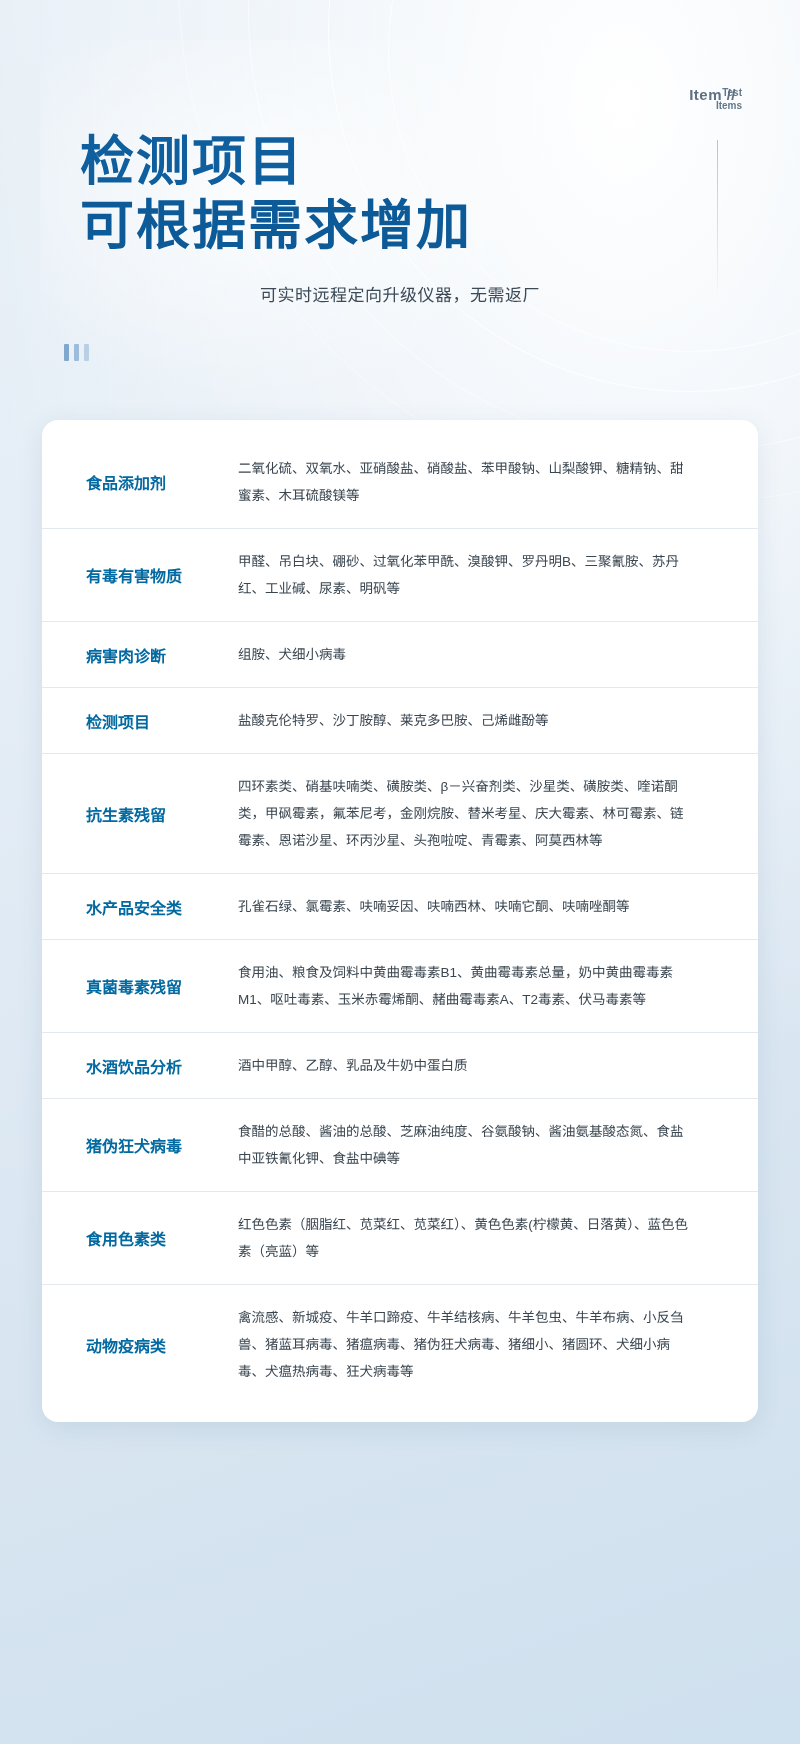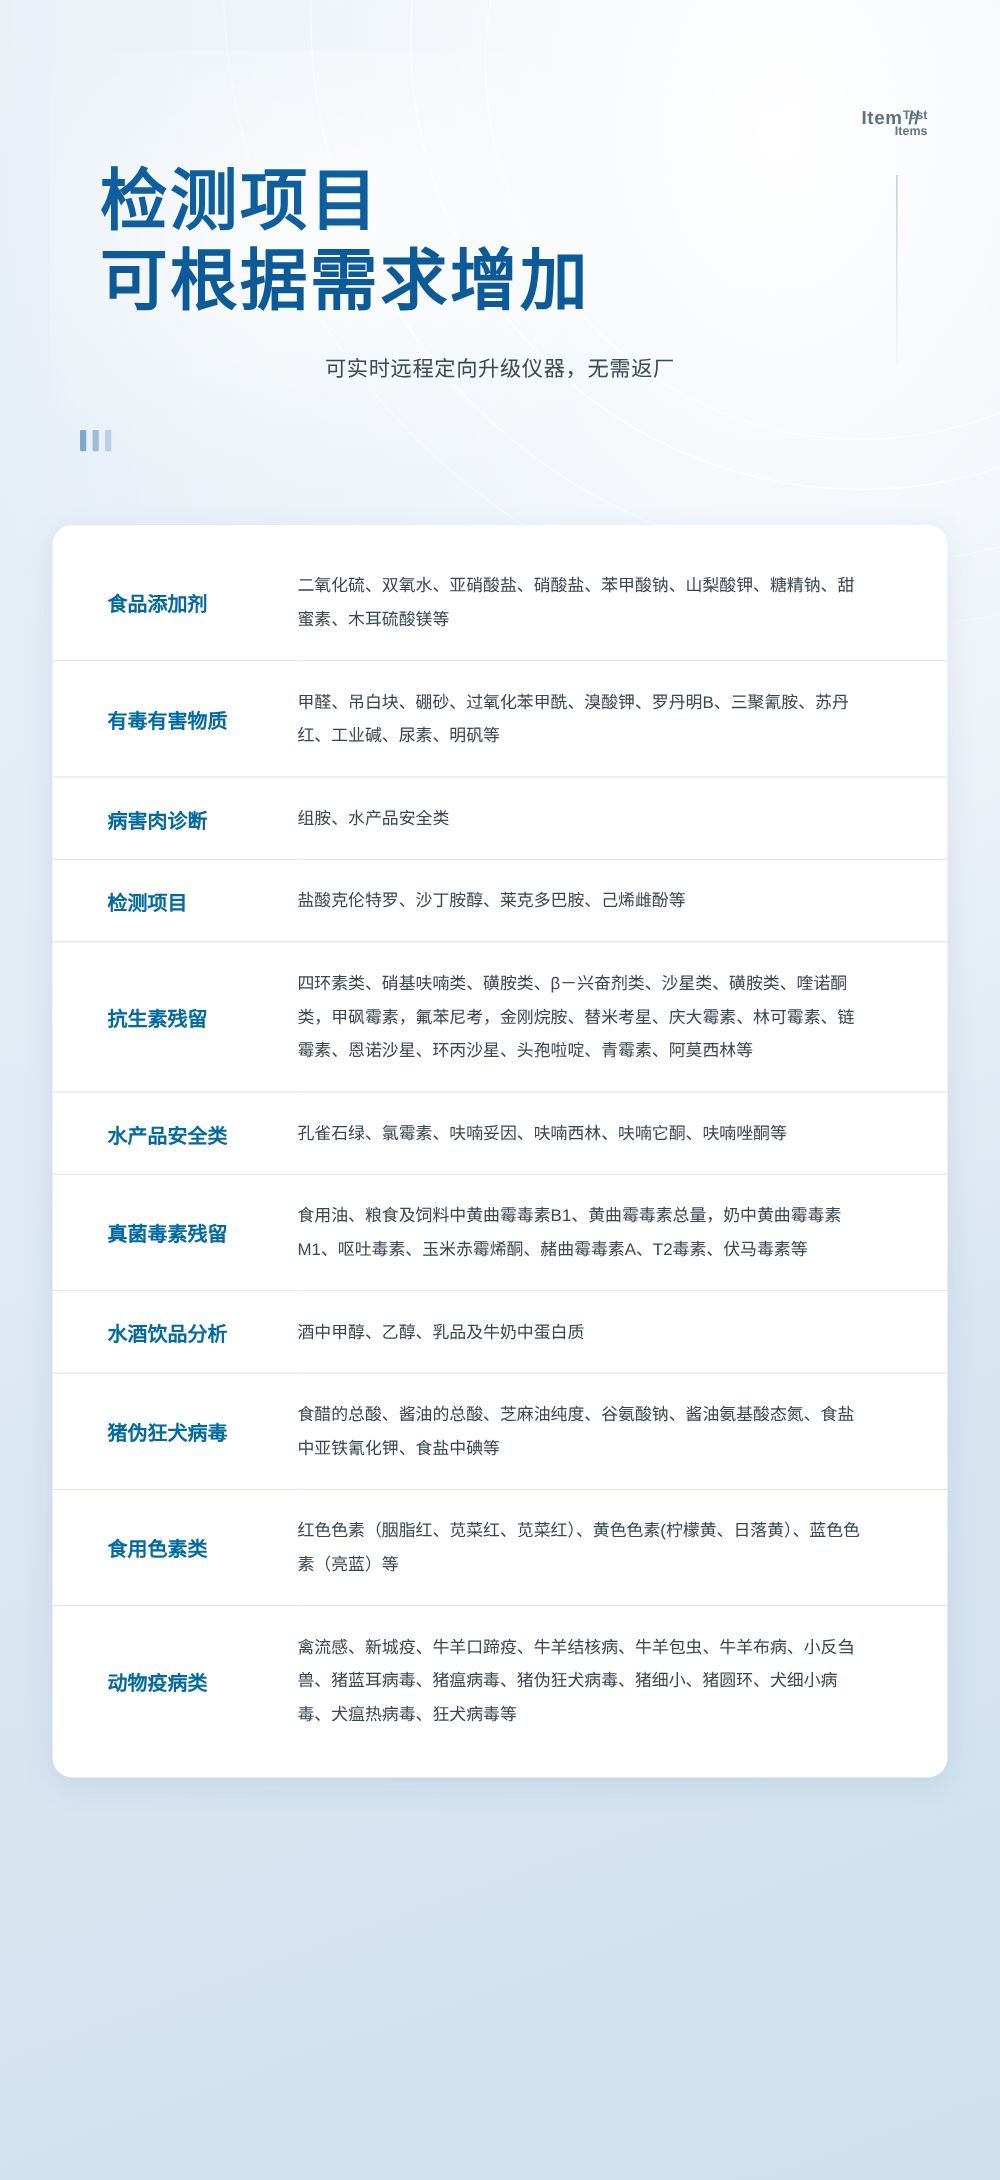--- a/index.html
+++ b/index.html
@@ -197,21 +197,21 @@
           <tr>
             <td class="cat">食品添加剂</td>
             <td class="val">二氧化硫、双氧水、亚硝酸盐、硝酸盐、苯甲酸钠、山梨酸钾、糖精钠、甜蜜素、木耳硫酸镁等</td>
           </tr>
           <tr>
             <td class="cat">有毒有害物质</td>
             <td class="val">甲醛、吊白块、硼砂、过氧化苯甲酰、溴酸钾、罗丹明B、三聚氰胺、苏丹红、工业碱、尿素、明矾等</td>
           </tr>
           <tr>
             <td class="cat">病害肉诊断</td>
-            <td class="val">组胺、水产品安全类</td>
+            <td class="val">组胺、犬细小病毒</td>
           </tr>
           <tr>
             <td class="cat">检测项目</td>
             <td class="val">盐酸克伦特罗、沙丁胺醇、莱克多巴胺、己烯雌酚等</td>
           </tr>
           <tr>
             <td class="cat">抗生素残留</td>
             <td class="val">四环素类、硝基呋喃类、磺胺类、β－兴奋剂类、沙星类、磺胺类、喹诺酮类，甲砜霉素，氟苯尼考，金刚烷胺、替米考星、庆大霉素、林可霉素、链霉素、恩诺沙星、环丙沙星、头孢啦啶、青霉素、阿莫西林等</td>
           </tr>
           <tr>

